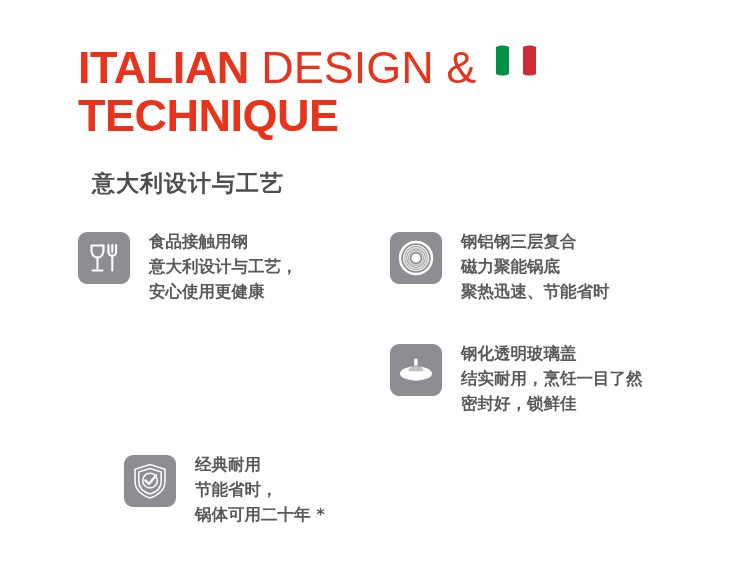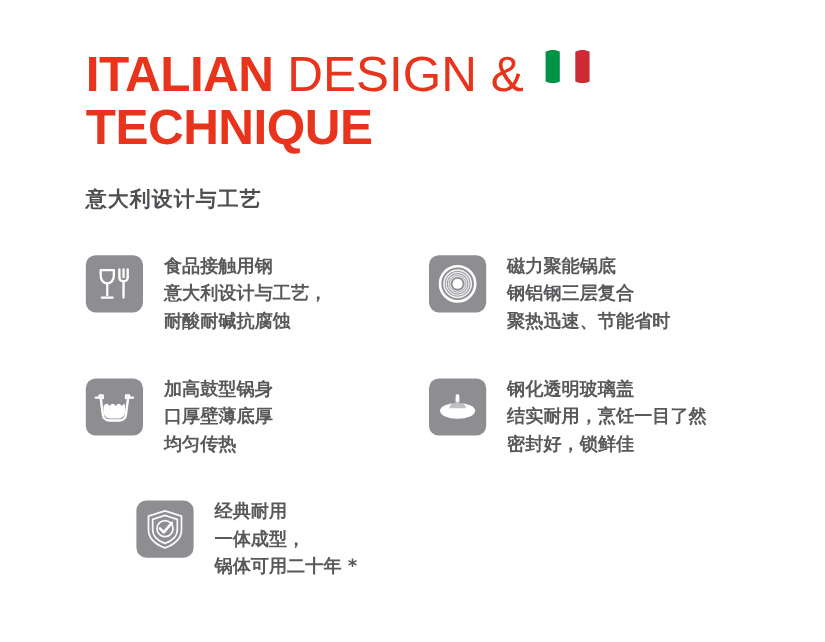--- a/index.html
+++ b/index.html
@@ -57,23 +57,23 @@
     height: 34px;
     margin-left: 18px;
     vertical-align: 2px;
     position: relative;
     top: -3px;
   }
   .flag svg { display: block; }
 
   .subtitle {
     position: absolute;
-    left: 78px;
+    left: 92px;
     top: 168px;
-    font-size: 19px;
+    font-size: 23px;
     font-weight: 700;
     color: #4e4e52;
     letter-spacing: 1px;
     font-family: "DejaVu Sans", "Liberation Sans", sans-serif;
   }
 
   
   .features {
     position: absolute;
     left: 0;
@@ -160,81 +160,63 @@
 
             <path d="M22.5,12 C22.5,14.6 24,15.6 26.3,15.8 C28.6,15.6 30.1,14.6 30.1,12"></path>
 
             <path d="M26.3,15.8 L26.3,30.5"></path>
           </g>
         </svg>
       </div>
       <div class="f-text">
         <span class="ln">食品接触用钢</span>
         <span class="ln">意大利设计与工艺，</span>
-        <span class="ln">耐酸耐碱抗腐蚀</span>
-      </div>
-    </div>
-
-    <div class="feature col-left row-2">
-      <div class="f-icon">
-        <svg width="38" height="30" viewBox="0 0 38 30" xmlns="http://www.w3.org/2000/svg">
-
-          <path d="M2,6.5 L5.5,6.5 L5.5,4.5 L8.5,4.5 L8.5,7" fill="none" stroke="#ffffff" stroke-width="2" stroke-linecap="round" stroke-linejoin="round"></path>
-          <path d="M36,6.5 L32.5,6.5 L32.5,4.5 L29.5,4.5 L29.5,7" fill="none" stroke="#ffffff" stroke-width="2" stroke-linecap="round" stroke-linejoin="round"></path>
-
-          <path d="M6.5,6.5 L8.5,22 C8.8,25.2 11.3,27.3 14.5,27.3 L23.5,27.3 C26.7,27.3 29.2,25.2 29.5,22 L31.5,6.5" fill="none" stroke="#ffffff" stroke-width="2.2" stroke-linecap="round" stroke-linejoin="round"></path>
-
-          <path d="M9.2,14.2 C11,11.2 12.9,11.2 14.7,14.2 C16.5,11.2 18.4,11.2 20.2,14.2 C22,11.2 23.9,11.2 25.7,14.2 C26.6,12.7 27.5,12.1 28.4,12.3 L28.9,18.5 C28.9,22.8 26.6,25.4 23.3,25.4 L14.7,25.4 C11.4,25.4 9.1,22.8 9.1,18.5 Z" fill="#ffffff"></path>
-        </svg>
-      </div>
-      <div class="f-text">
-        <span class="ln">加高鼓型锅身</span>
-        <span class="ln">口厚壁薄底厚</span>
-        <span class="ln">均匀传热</span>
-      </div>
-    </div>
+        <span class="ln">安心使用更健康</span>
+      </div>
+    </div>
+
 
     <div class="feature col-left row-3">
       <div class="f-icon">
         <svg width="36" height="38" viewBox="0 0 36 38" xmlns="http://www.w3.org/2000/svg">
           <g fill="none" stroke="#ffffff" stroke-width="1.6" stroke-linecap="round" stroke-linejoin="round" opacity="0.95">
 
             <path d="M18,2.5 L33,7.2 L33,19.5 C33,27.5 26.5,33.4 18,36 C9.5,33.4 3,27.5 3,19.5 L3,7.2 Z"></path>
 
             <path d="M18,6.6 L29.2,10.1 L29.2,19.4 C29.2,25.4 24.4,29.9 18,31.9 C11.6,29.9 6.8,25.4 6.8,19.4 L6.8,10.1 Z"></path>
 
             <circle cx="18" cy="18.6" r="7.3"></circle>
           </g>
 
           <path d="M13.4,18.4 L16.9,22 L24.2,13.3" fill="none" stroke="#ffffff" stroke-width="2.4" stroke-linecap="round" stroke-linejoin="round"></path>
         </svg>
       </div>
       <div class="f-text">
         <span class="ln">经典耐用</span>
-        <span class="ln">一体成型，</span>
+        <span class="ln">节能省时，</span>
         <span class="ln">锅体可用二十年 *</span>
       </div>
     </div>
 
     <div class="feature col-right row-1">
       <div class="f-icon">
         <svg width="38" height="38" viewBox="0 0 38 38" xmlns="http://www.w3.org/2000/svg">
           <g fill="none" stroke="#ffffff">
             <circle cx="19" cy="19" r="16" stroke-width="2.4"></circle>
             <circle cx="19" cy="19" r="12.4" stroke-width="1.5" opacity="0.85"></circle>
             <circle cx="19" cy="19" r="10.3" stroke-width="1.3" opacity="0.8"></circle>
             <circle cx="19" cy="19" r="8.4" stroke-width="1.2" opacity="0.75"></circle>
             <circle cx="19" cy="19" r="6.8" stroke-width="1.1" opacity="0.7"></circle>
           </g>
           <circle cx="19" cy="19" r="4.6" fill="#ffffff"></circle>
         </svg>
       </div>
       <div class="f-text">
+        <span class="ln">钢铝钢三层复合</span>
         <span class="ln">磁力聚能锅底</span>
-        <span class="ln">钢铝钢三层复合</span>
         <span class="ln">聚热迅速、节能省时</span>
       </div>
     </div>
 
     <div class="feature col-right row-2">
       <div class="f-icon">
         <svg width="38" height="30" viewBox="0 0 38 30" xmlns="http://www.w3.org/2000/svg">
 
           <rect x="17.2" y="3.5" width="3.4" height="9" rx="1.5" fill="#ffffff"></rect>
 

